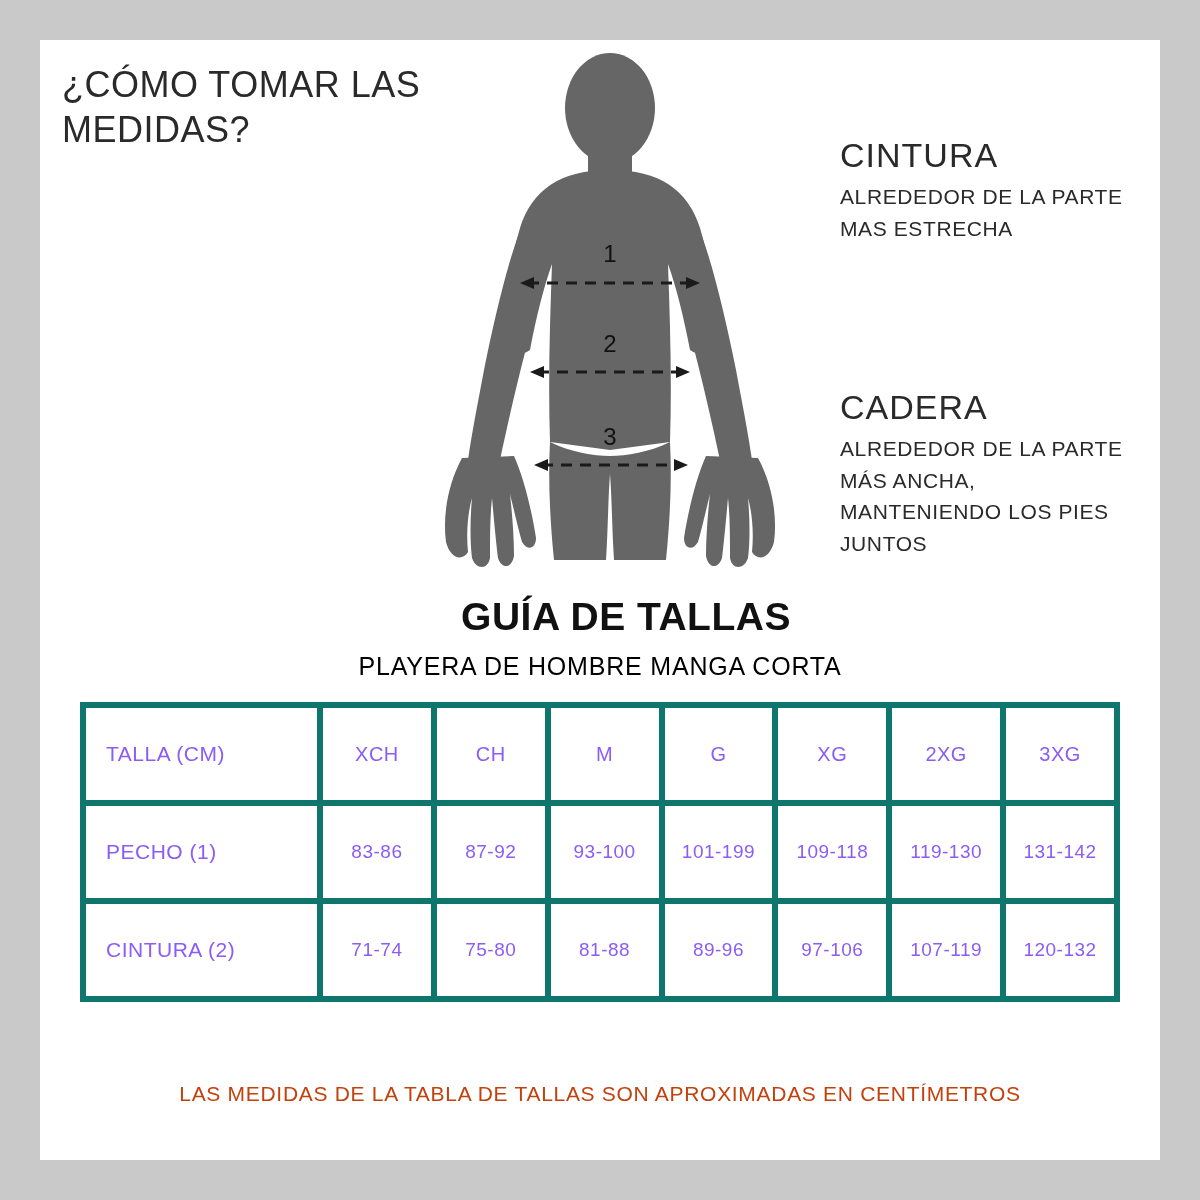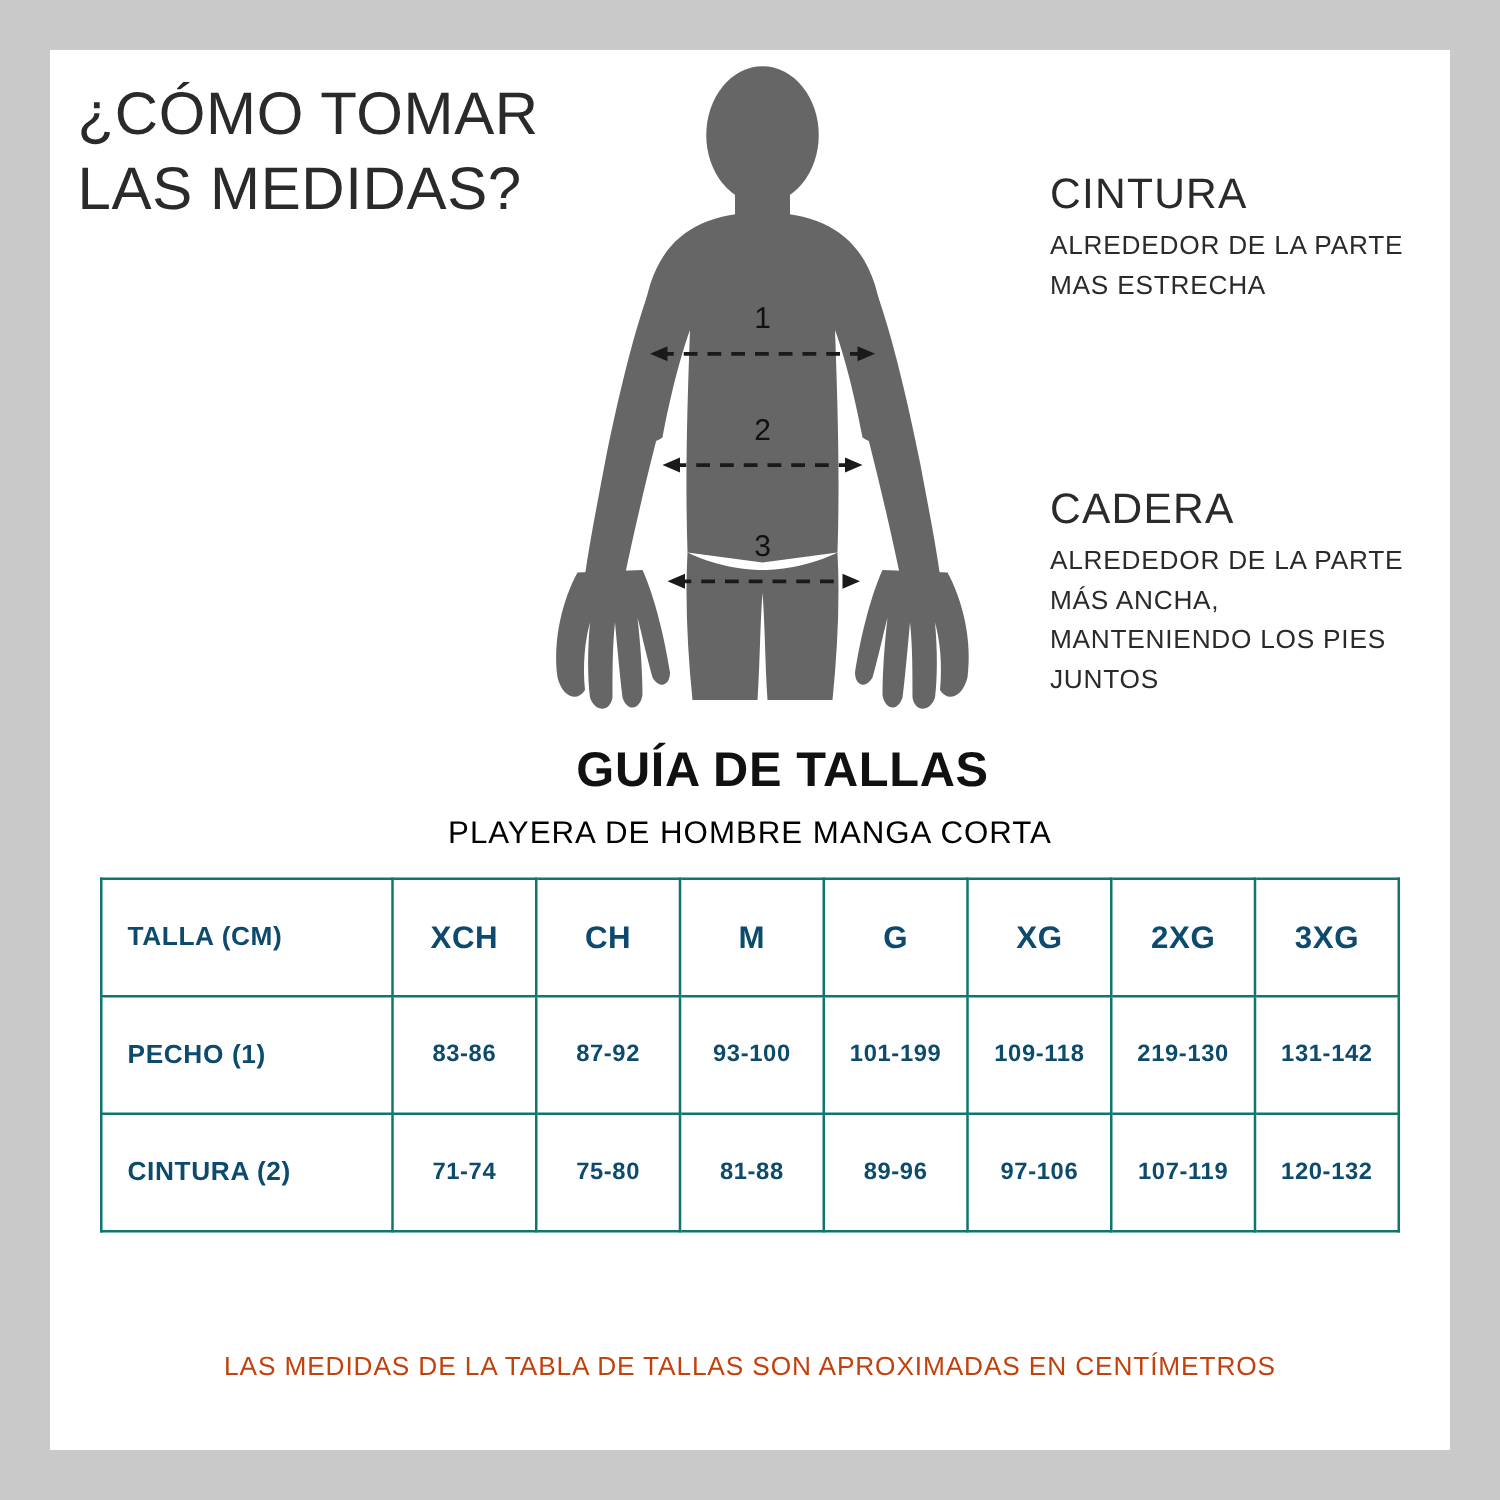--- a/index.html
+++ b/index.html
@@ -21,21 +21,21 @@
     height: 1120px;
     background: #ffffff;
   }
 
   
   .headline {
     position: absolute;
     left: 22px;
     top: 22px;
     width: 420px;
-    font-size: 48px;
+    font-size: 36px;
     line-height: 1.25;
     letter-spacing: 0.5px;
     color: #2a2a2a;
     font-weight: 400;
   }
 
   .blk-title {
     font-size: 34px;
     letter-spacing: 1px;
     color: #2a2a2a;
@@ -104,37 +104,37 @@
   
   #size-table {
     position: absolute;
     left: 40px;
     top: 662px;
     width: 1040px;
     border-collapse: collapse;
     table-layout: fixed;
   }
   #size-table td, #size-table th {
-    border: 2px solid #0f766e;
+    border: 6px solid #0f766e;
     height: 90px;
     text-align: center;
     vertical-align: middle;
     font-size: 19px;
-    font-weight: bold;
-    color: #0c4a6e;
+    font-weight: normal;
+    color: #8b5cf6;
     letter-spacing: 0.5px;
   }
   #size-table th.rowhead, #size-table td.rowhead {
     text-align: left;
     padding-left: 20px;
     font-size: 21px;
     width: 210px;
   }
   #size-table th {
-    font-size: 25px;
+    font-size: 20px;
   }
 
   
   #footnote {
     position: absolute;
     left: 0;
     top: 1042px;
     width: 1120px;
     text-align: center;
     font-size: 21px;
@@ -250,21 +250,21 @@
       </tr>
     </thead>
     <tbody>
       <tr>
         <td class="rowhead">PECHO (1)</td>
         <td>83-86</td>
         <td>87-92</td>
         <td>93-100</td>
         <td>101-199</td>
         <td>109-118</td>
-        <td>219-130</td>
+        <td>119-130</td>
         <td>131-142</td>
       </tr>
       <tr>
         <td class="rowhead">CINTURA (2)</td>
         <td>71-74</td>
         <td>75-80</td>
         <td>81-88</td>
         <td>89-96</td>
         <td>97-106</td>
         <td>107-119</td>

